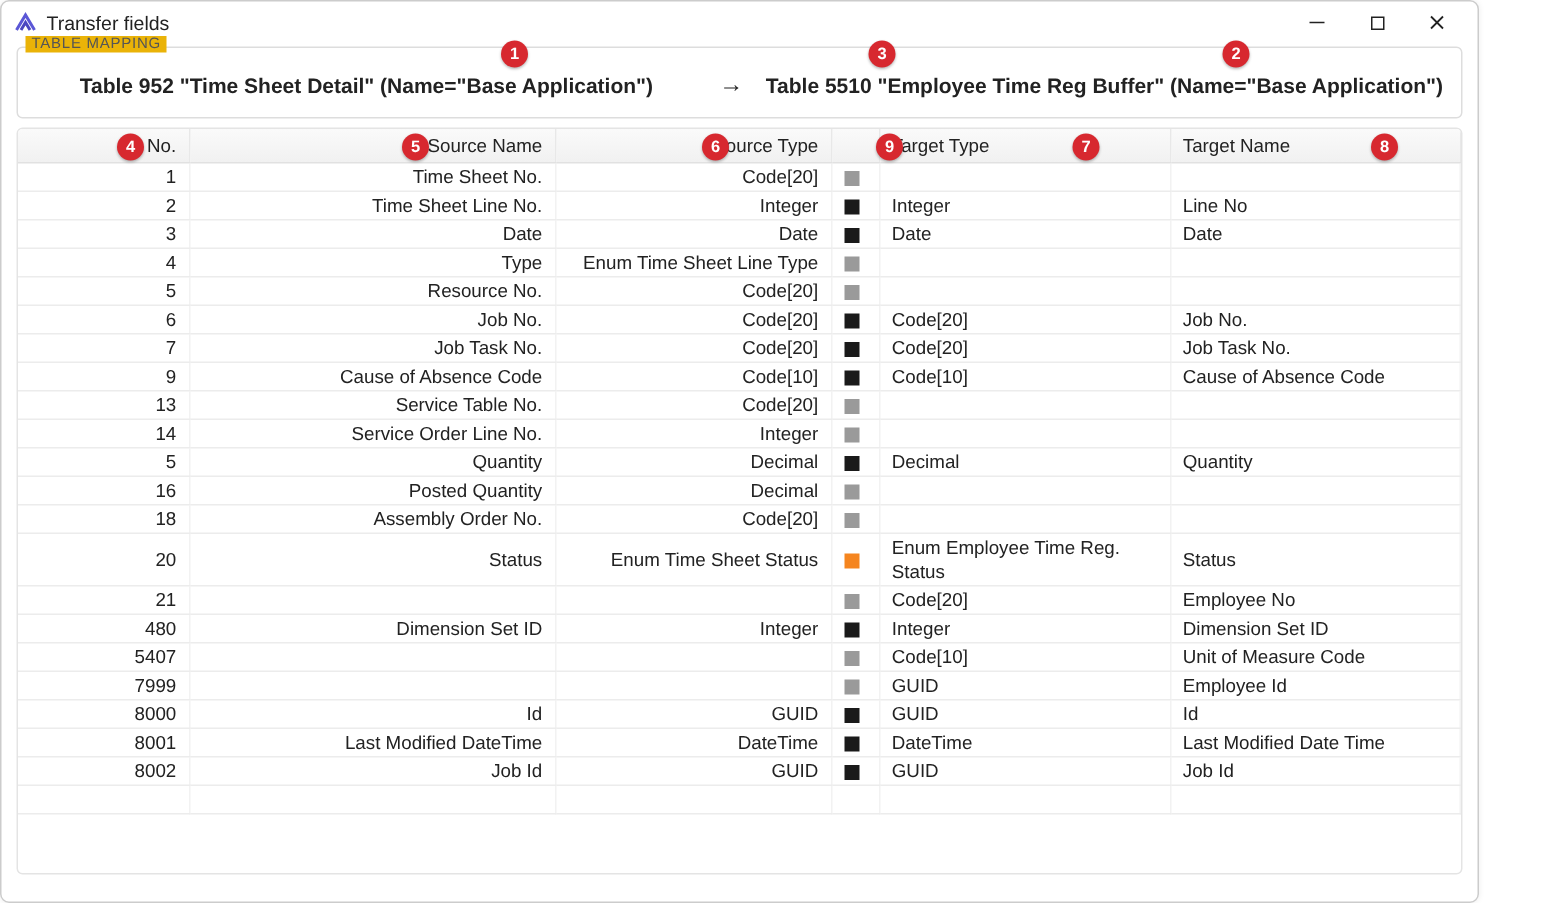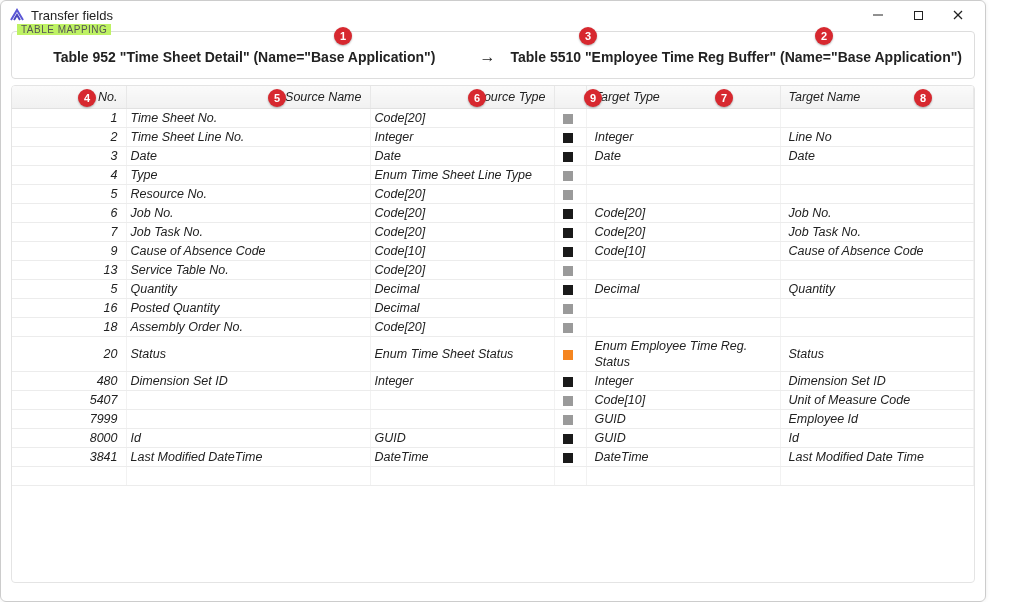--- a/index.html
+++ b/index.html
@@ -43,21 +43,21 @@
   }
   .win-btn svg { pointer-events: none; }
 
   .mapping-group {
     margin: 2px 10px 6px 10px;
     position: relative;
   }
   .group-label {
     position: absolute;
     top: -7px; left: 6px;
-    background: #bef264;
+    background: #eab308;
     padding: 0 4px;
     font-size: 10px;
     letter-spacing: 0.5px;
     color: #555;
   }
   .group-box {
     border: 1px solid #ddd;
     border-radius: 4px;
     padding: 16px 12px 12px 12px;
     display: grid;
@@ -94,21 +94,20 @@
     margin: 0 10px 10px 10px;
     border: 1px solid #e4e4e4;
     border-radius: 4px;
     overflow: hidden;
     height: 498px;
   }
   table {
     width: 100%;
     border-collapse: collapse;
     font-size: 12.5px;
-    font-style: italic;
   }
   thead th {
     background: linear-gradient(#fafafa, #f1f1f1);
     text-align: right;
     font-weight: 400;
     color: #222;
     padding: 4px 8px 4px 4px;
     border-bottom: 1px solid #e1e1e1;
     border-right: 1px solid #e8e8e8;
     position: relative;
@@ -117,21 +116,21 @@
   thead th.left { text-align: left; padding-left: 8px; }
   tbody td {
     padding: 1px 8px 1px 4px;
     border-bottom: 1px solid #ececec;
     border-right: 1px solid #f2f2f2;
     height: 18px;
     line-height: 16px;
   }
   tbody tr:nth-child(odd) td { background: #fff; }
   tbody td.num { text-align: right; }
-  tbody td.rtxt { }
+  tbody td.rtxt { text-align: right; }
   tbody td.center { text-align: center; }
   tbody td.ltxt { text-align: left; padding-left: 8px; }
 
   .col-no     { width: 114px; }
   .col-sname  { width: 244px; }
   .col-stype  { width: 184px; }
   .col-match  { width: 32px; }
   .col-ttype  { width: 194px; }
   .col-tname  {  }
 
@@ -285,20 +284,28 @@
           </tr>
           <tr>
             <td class="num">13</td>
             <td class="rtxt">Service Table No.</td>
             <td class="rtxt">Code[20]</td>
             <td class="center"><span class="sq sq-gray"></span></td>
             <td class="ltxt"></td>
             <td class="ltxt"></td>
           </tr>
           <tr>
+            <td class="num">14</td>
+            <td class="rtxt">Service Order Line No.</td>
+            <td class="rtxt">Integer</td>
+            <td class="center"><span class="sq sq-gray"></span></td>
+            <td class="ltxt"></td>
+            <td class="ltxt"></td>
+          </tr>
+          <tr>
             <td class="num">5</td>
             <td class="rtxt">Quantity</td>
             <td class="rtxt">Decimal</td>
             <td class="center"><span class="sq sq-black"></span></td>
             <td class="ltxt">Decimal</td>
             <td class="ltxt">Quantity</td>
           </tr>
           <tr>
             <td class="num">16</td>
             <td class="rtxt">Posted Quantity</td>
@@ -317,20 +324,28 @@
           </tr>
           <tr>
             <td class="num">20</td>
             <td class="rtxt">Status</td>
             <td class="rtxt">Enum Time Sheet Status</td>
             <td class="center"><span class="sq sq-orange"></span></td>
             <td class="ltxt">Enum Employee Time Reg. Status</td>
             <td class="ltxt">Status</td>
           </tr>
           <tr>
+            <td class="num">21</td>
+            <td class="rtxt"></td>
+            <td class="rtxt"></td>
+            <td class="center"><span class="sq sq-gray"></span></td>
+            <td class="ltxt">Code[20]</td>
+            <td class="ltxt">Employee No</td>
+          </tr>
+          <tr>
             <td class="num">480</td>
             <td class="rtxt">Dimension Set ID</td>
             <td class="rtxt">Integer</td>
             <td class="center"><span class="sq sq-black"></span></td>
             <td class="ltxt">Integer</td>
             <td class="ltxt">Dimension Set ID</td>
           </tr>
           <tr>
             <td class="num">5407</td>
             <td class="rtxt"></td>
@@ -349,26 +364,34 @@
           </tr>
           <tr>
             <td class="num">8000</td>
             <td class="rtxt">Id</td>
             <td class="rtxt">GUID</td>
             <td class="center"><span class="sq sq-black"></span></td>
             <td class="ltxt">GUID</td>
             <td class="ltxt">Id</td>
           </tr>
           <tr>
-            <td class="num">3841</td>
+            <td class="num">8001</td>
             <td class="rtxt">Last Modified DateTime</td>
             <td class="rtxt">DateTime</td>
             <td class="center"><span class="sq sq-black"></span></td>
             <td class="ltxt">DateTime</td>
             <td class="ltxt">Last Modified Date Time</td>
+          </tr>
+          <tr>
+            <td class="num">8002</td>
+            <td class="rtxt">Job Id</td>
+            <td class="rtxt">GUID</td>
+            <td class="center"><span class="sq sq-black"></span></td>
+            <td class="ltxt">GUID</td>
+            <td class="ltxt">Job Id</td>
           </tr>
           <tr>
             <td>&nbsp;</td>
             <td>&nbsp;</td>
             <td>&nbsp;</td>
             <td>&nbsp;</td>
             <td>&nbsp;</td>
             <td>&nbsp;</td>
           </tr>
         </tbody>

